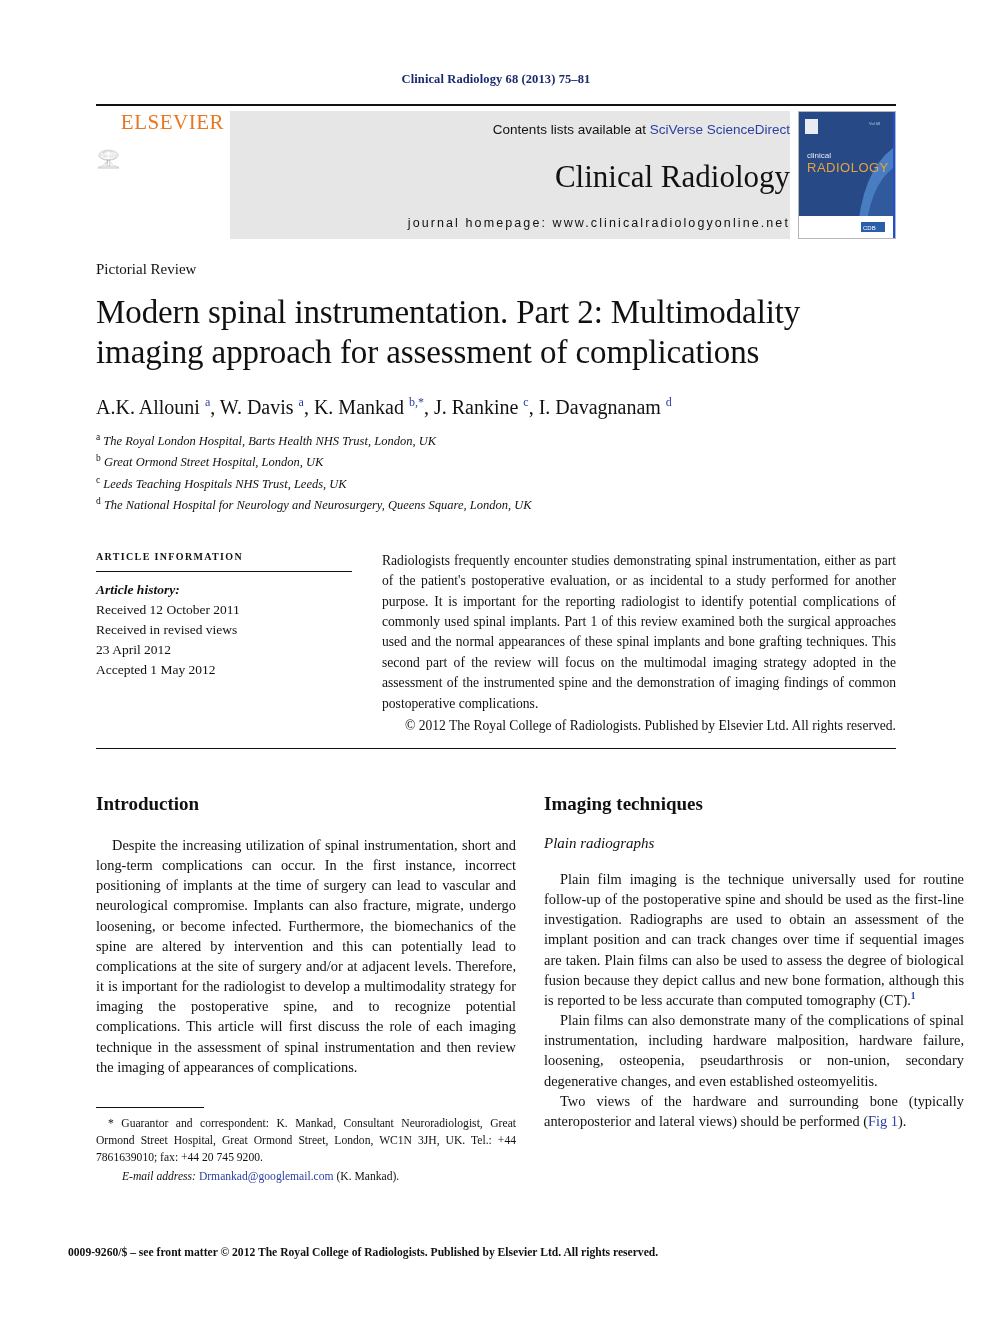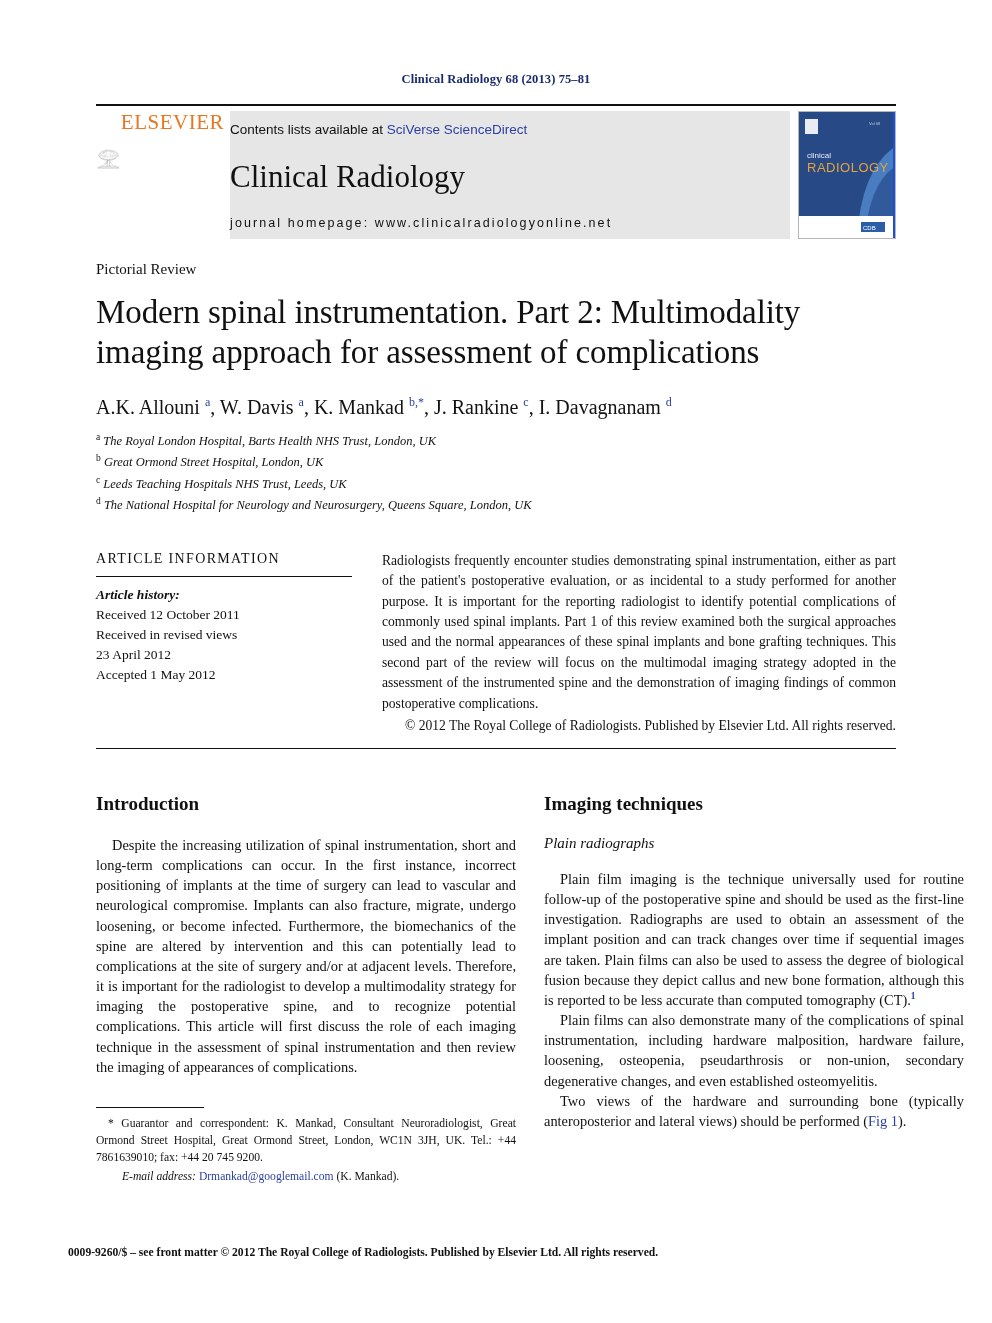--- a/index.html
+++ b/index.html
@@ -60,21 +60,21 @@
     color: #e87722;
     line-height: 1;
     margin-top: 1px;
   }
   .header-center {
     flex: 1 1 auto;
     background: #e6e6e6;
     display: flex;
     flex-direction: column;
     justify-content: space-between;
-    align-items: flex-start;
+    align-items: flex-end;
     padding: 11px 0 9px 0;
     margin: 0 8px 0 6px;
   }
   .contents-line {
     font-family: "Liberation Sans", sans-serif;
     font-size: 13.5px;
     color: #111111;
   }
   .contents-line .sd-link { color: #2b3fa0; }
   .journal-title {
@@ -137,22 +137,22 @@
     display: flex;
     align-items: flex-start;
   }
   .info-col {
     width: 256px;
     flex: 0 0 256px;
     padding-right: 18px;
   }
   .info-head {
     font-family: "Liberation Serif", serif;
-    font-weight: normal;
-    font-size: 14px;
+    font-weight: bold;
+    font-size: 10px;
     letter-spacing: 1.35px;
     color: #111111;
   }
   .info-rule {
     border-top: 1px solid #111111;
     margin: 9px 0 8px 0;
   }
   .info-body {
     font-family: Liberation Serif, serif;
     font-size: 13.5px;

